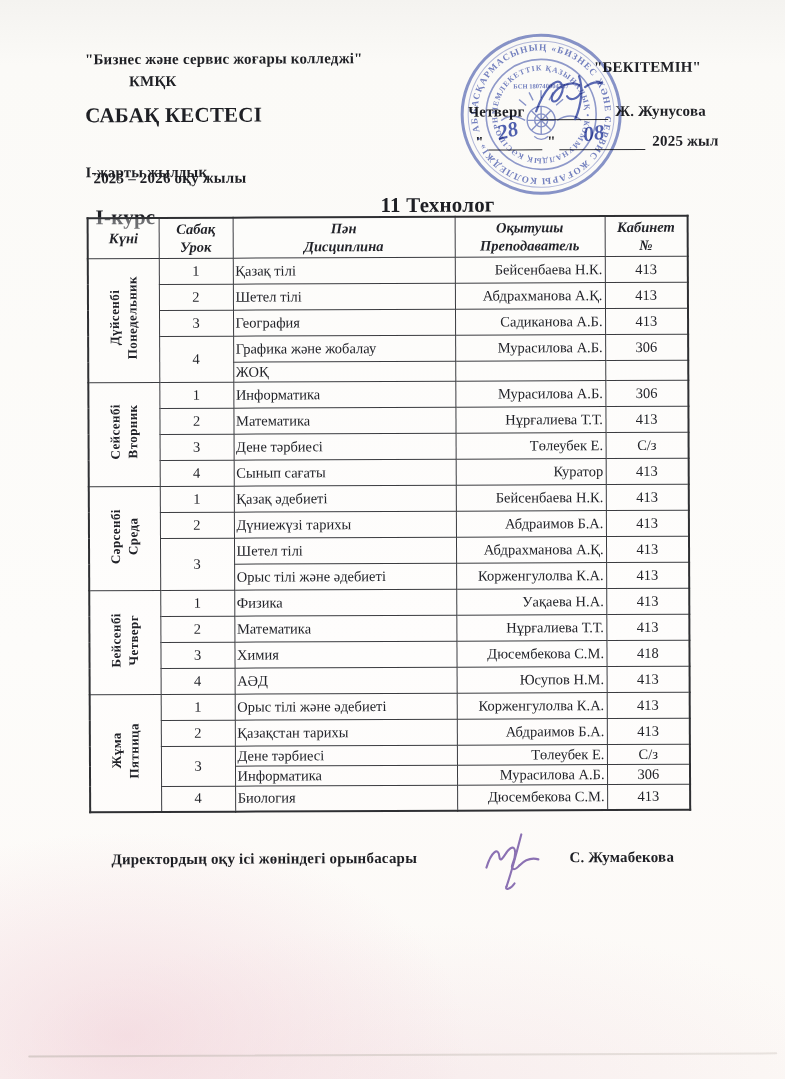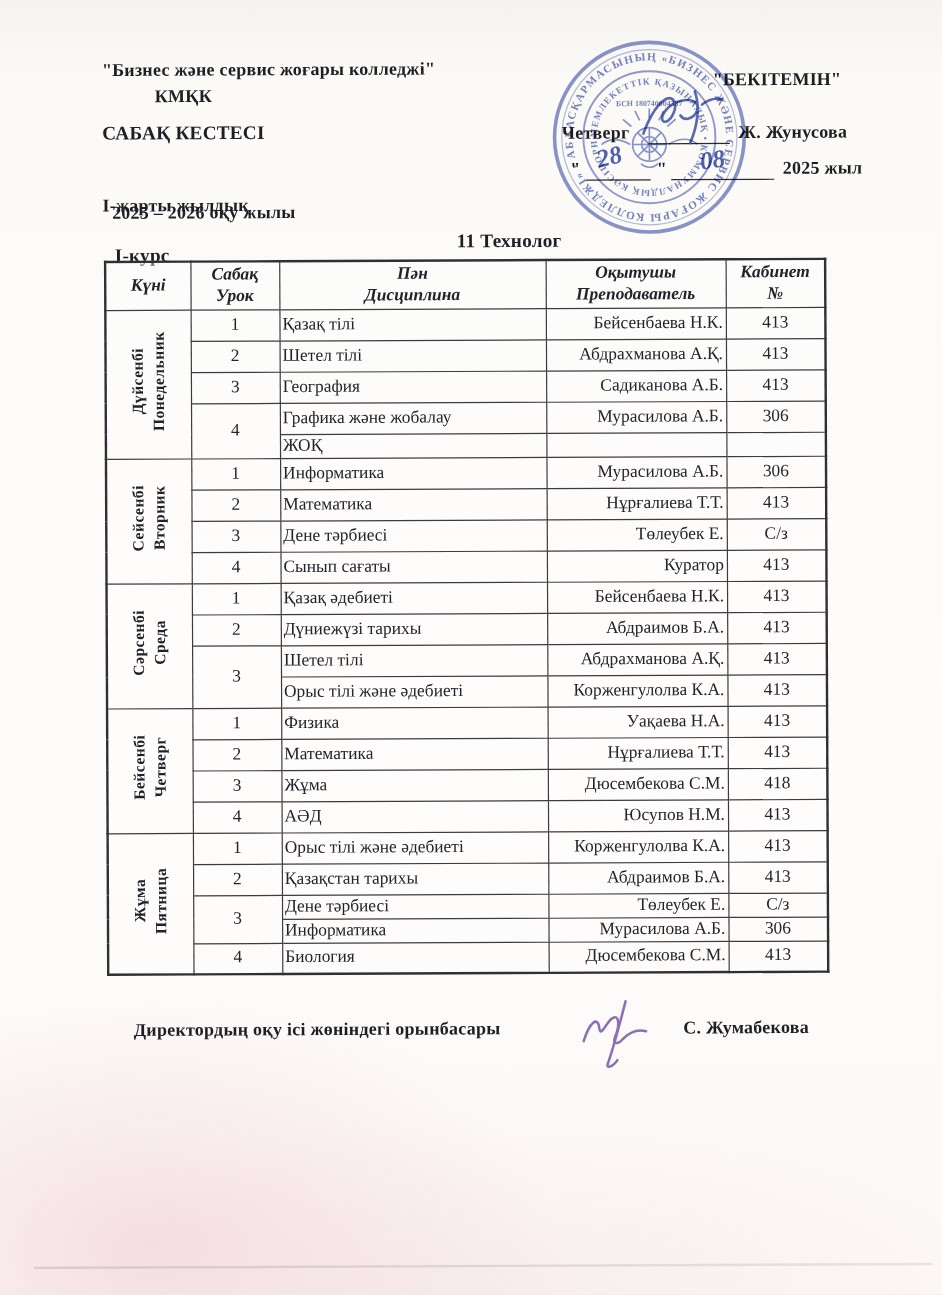--- a/index.html
+++ b/index.html
@@ -7,21 +7,21 @@
     position:relative; width:785px; height:1079px; overflow:hidden;
     font-family:"Liberation Serif", serif; color:#1e1f24;
     background:
       radial-gradient(ellipse 500px 300px at 16% 96%, rgba(238,198,209,.50), rgba(238,198,209,0) 68%),
       radial-gradient(ellipse 620px 220px at 55% 100%, rgba(240,215,222,.35), rgba(240,215,222,0) 70%),
       linear-gradient(180deg, #f4f3f0 0%, #fbfaf7 6%, #fdfcfa 60%, #fcf9f6 100%);
   }
   .inner { position:absolute; left:0; top:0; width:785px; height:1079px; transform:rotate(-0.25deg); }
   .abs { position:absolute; }
   .b15 { font-weight:bold; font-size:15px; letter-spacing:.2px; }
-  .b16 { font-weight:bold; font-size:16px; letter-spacing:.2px; }
+  .b16 { font-weight:bold; font-size:21px; letter-spacing:.2px; }
 
   
   .blank { border-bottom:1.6px solid #2a2b30; height:16px; }
 
   
   .hand {
     font-family:"Liberation Serif", serif; font-style:italic;
     color:#3c4ea6; font-size:21px; font-weight:bold; opacity:.9;
   }
 
@@ -237,21 +237,21 @@
             <td class="room-cell">413</td>
           </tr>
           <tr>
             <td class="lesson-cell">2</td>
             <td class="subject-cell">Математика</td>
             <td class="teacher-cell">Нұрғалиева Т.Т.</td>
             <td class="room-cell">413</td>
           </tr>
           <tr>
             <td class="lesson-cell">3</td>
-            <td class="subject-cell">Жұма</td>
+            <td class="subject-cell">Химия</td>
             <td class="teacher-cell">Дюсембекова С.М.</td>
             <td class="room-cell">418</td>
           </tr>
           <tr>
             <td class="lesson-cell">4</td>
             <td class="subject-cell">АӘД</td>
             <td class="teacher-cell">Юсупов Н.М.</td>
             <td class="room-cell">413</td>
           </tr>
           <tr>

